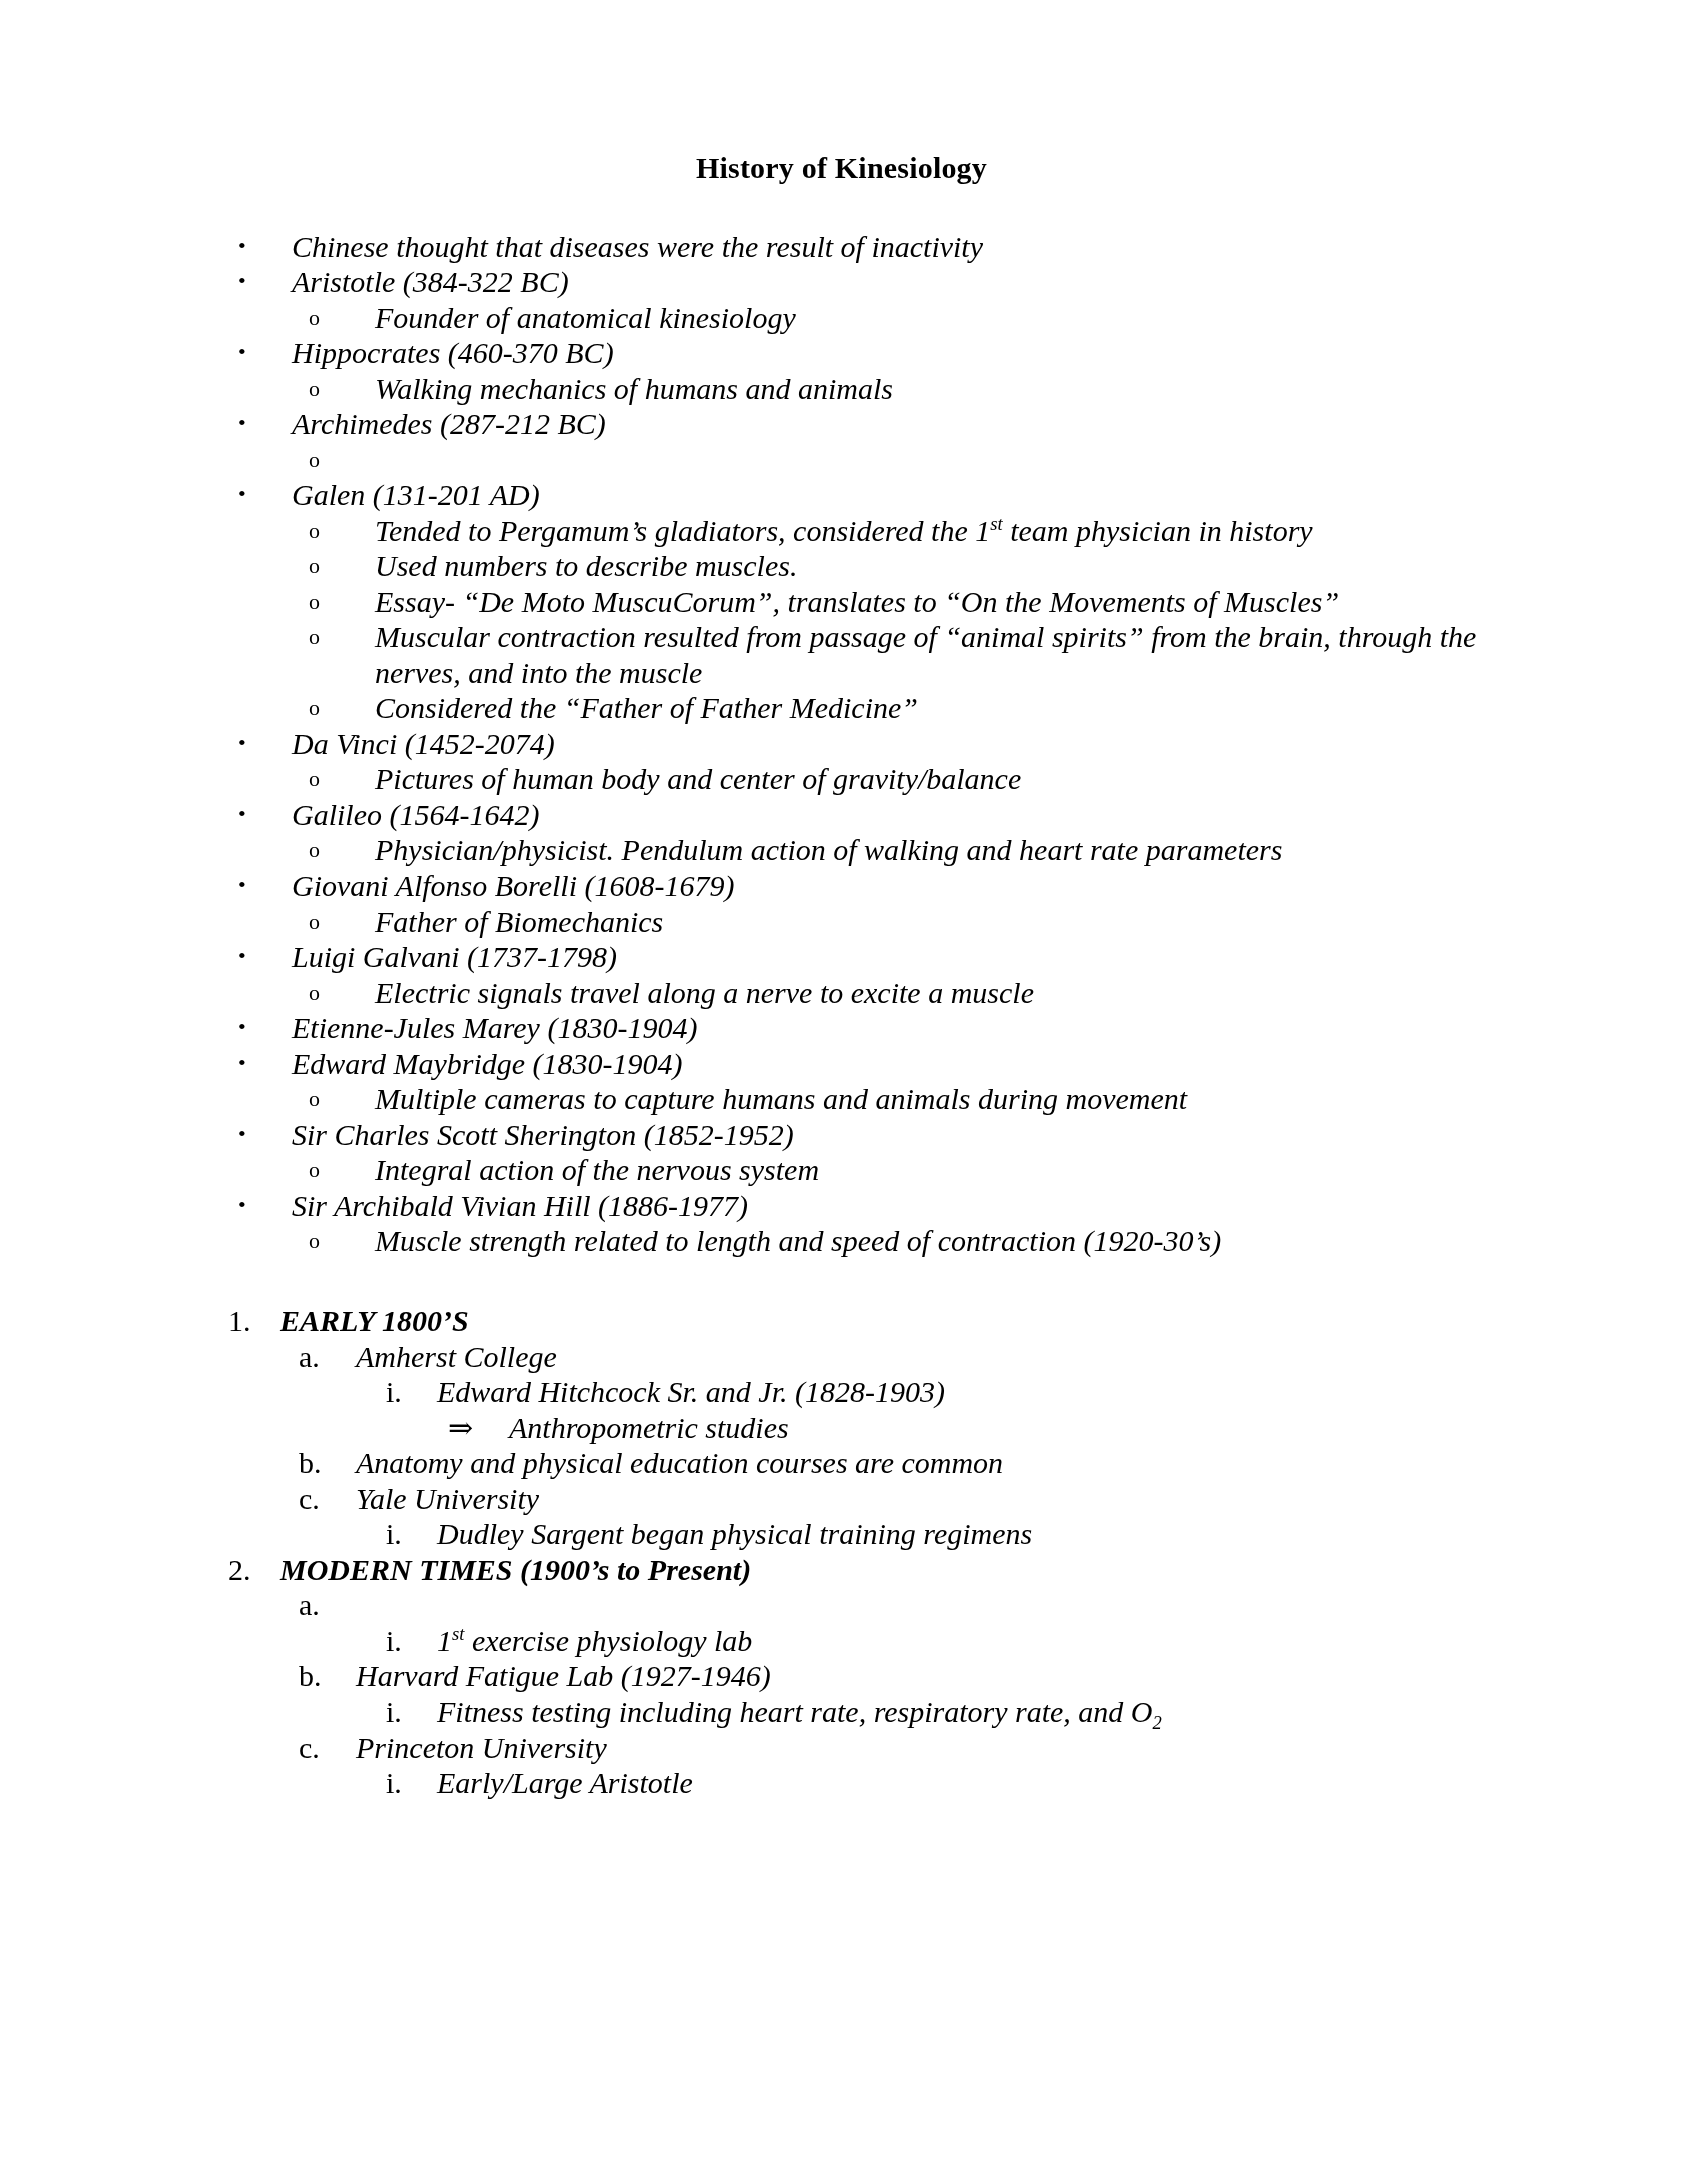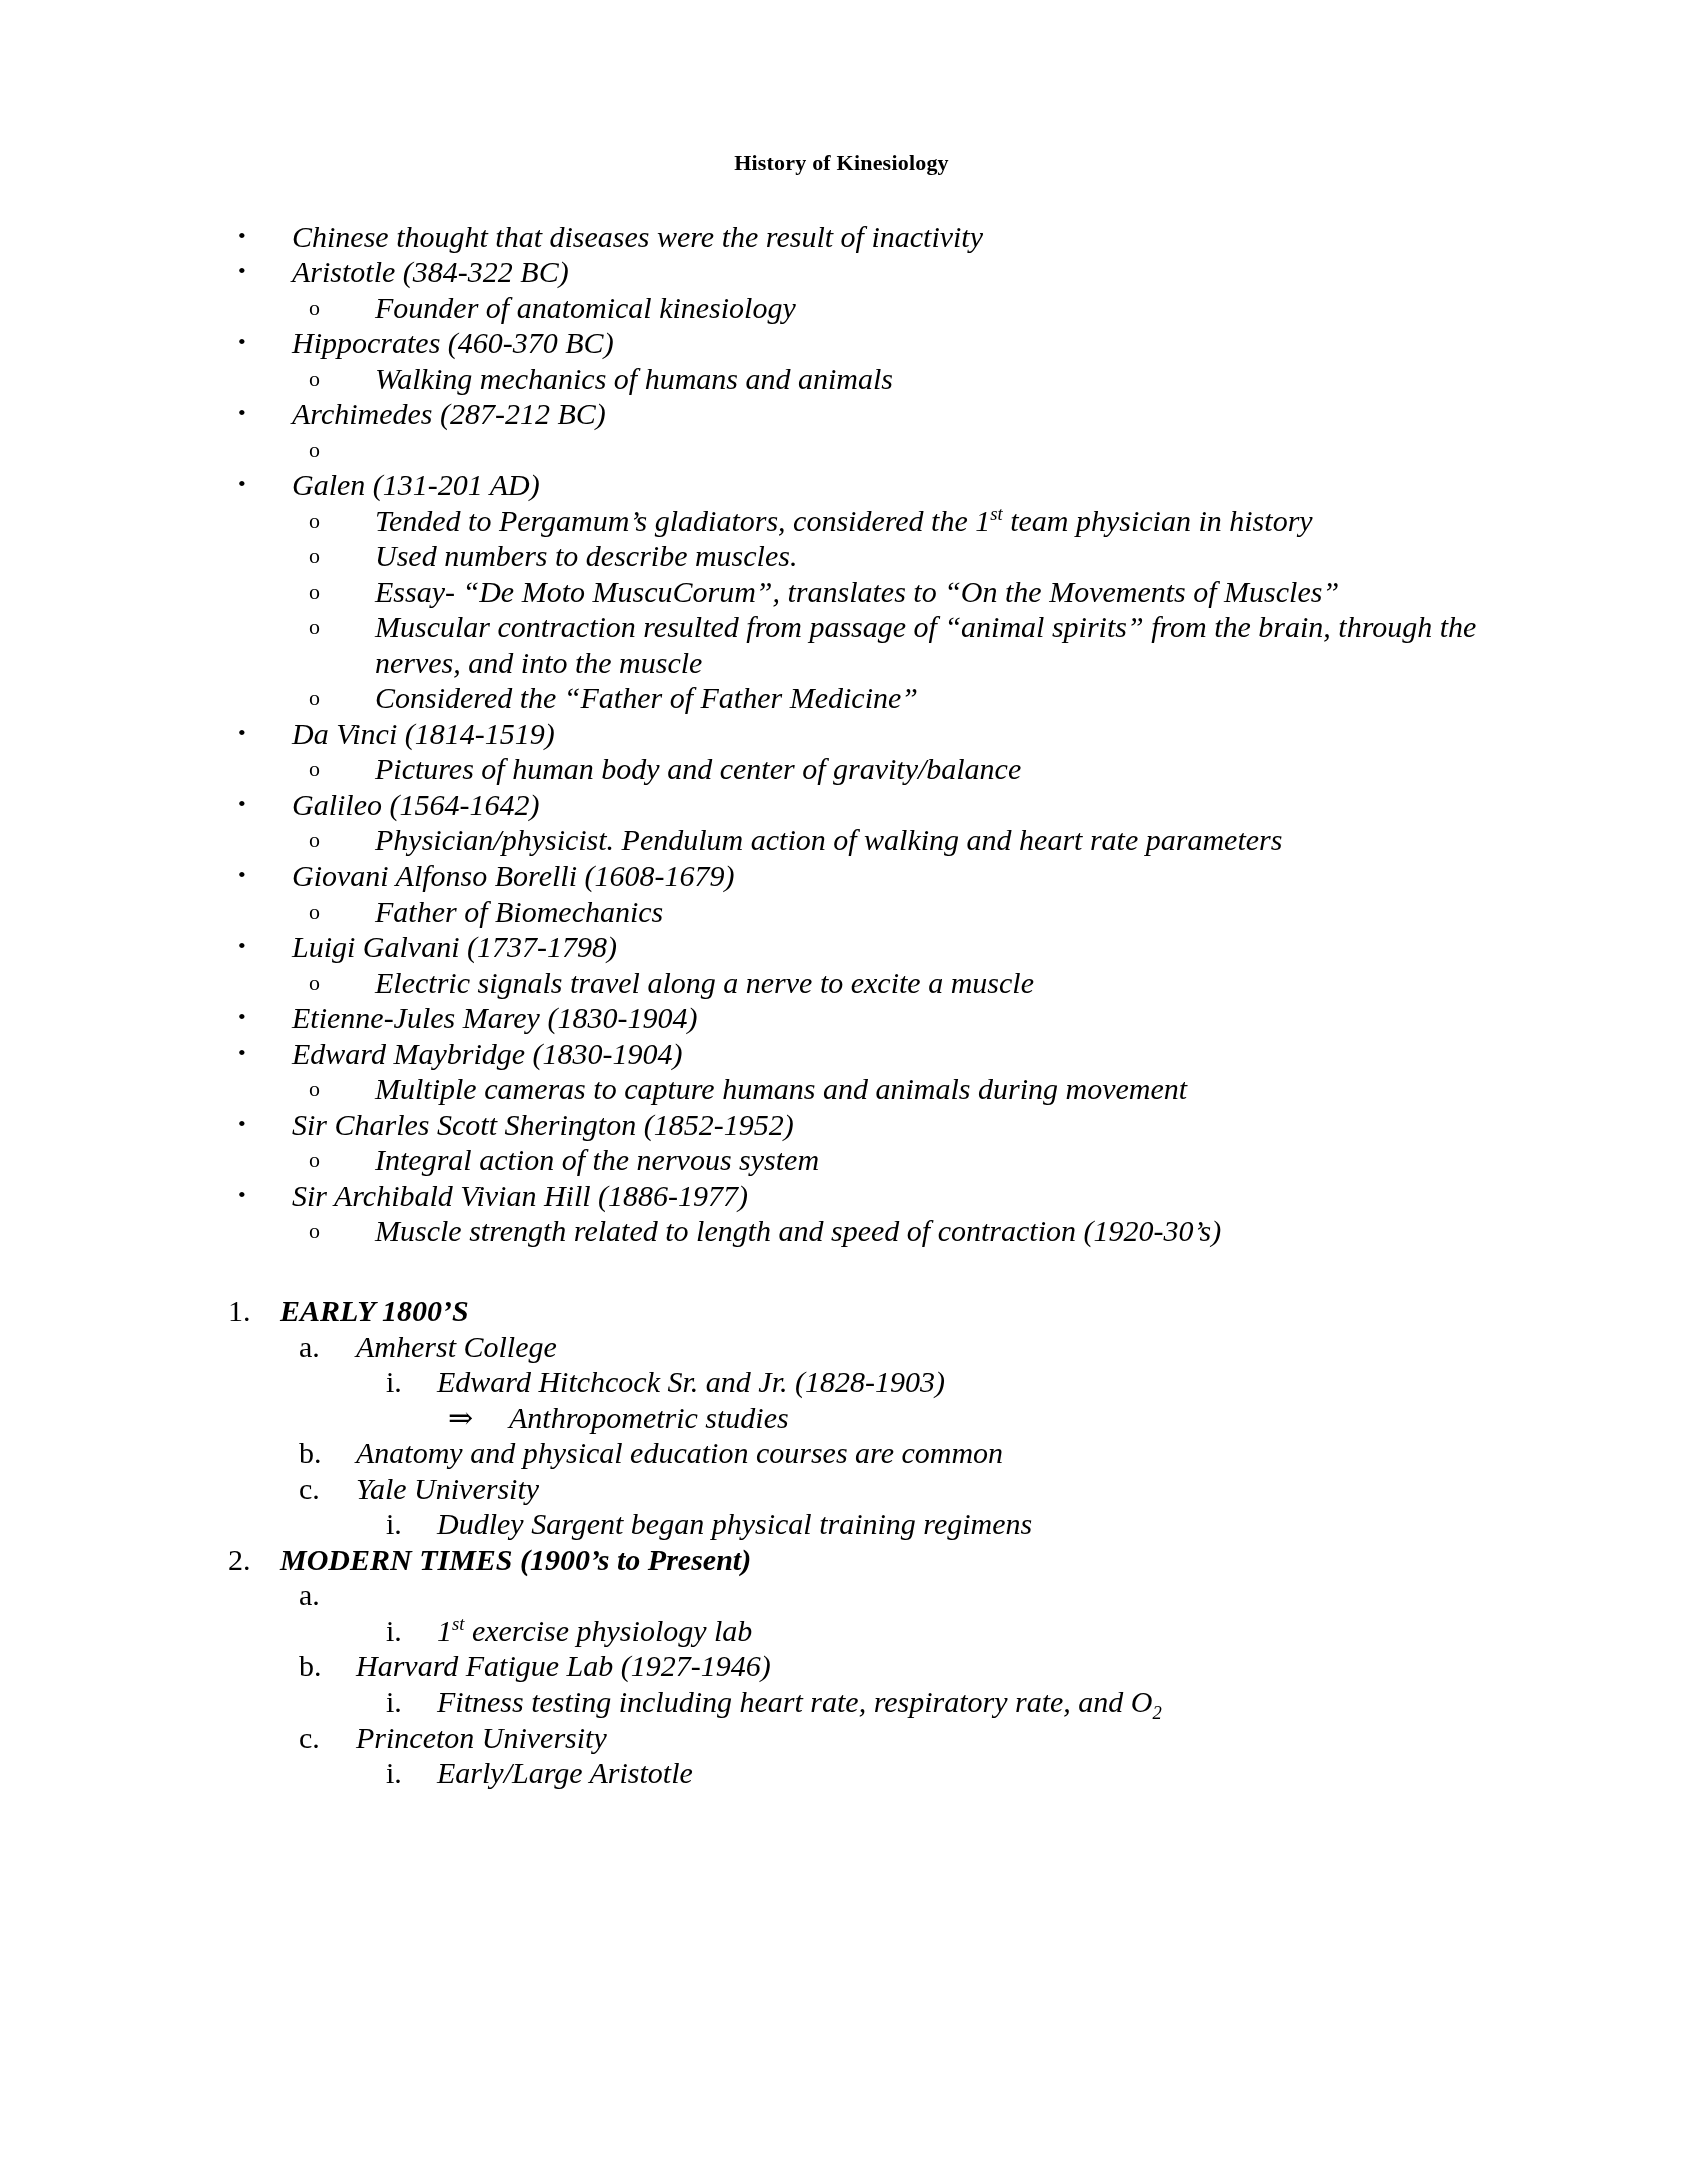--- a/index.html
+++ b/index.html
@@ -18,21 +18,21 @@
     position: relative;
     width: 1683px;
     height: 2178px;
     background: #ffffff;
     box-sizing: border-box;
     padding: 149px 198px 0 198px;
   }
   .doc-title {
     text-align: center;
     font-weight: bold;
-    font-size: 22px;
+    font-size: 30px;
     line-height: 1.25;
     margin: 0 0 42px 0;
     letter-spacing: 0.2px;
   }
 
   
   .row {
     display: flex;
     align-items: flex-start;
     font-size: 30px;
@@ -142,21 +142,21 @@
       <div class="row lvl2">
         <span class="marker">o</span>
         <span class="content">Muscular contraction resulted from passage of “animal spirits” from the brain, through the nerves, and into the muscle</span>
       </div>
       <div class="row lvl2">
         <span class="marker">o</span>
         <span class="content">Considered the “Father of Father Medicine”</span>
       </div>
       <div class="row lvl1">
         <span class="marker">•</span>
-        <span class="content">Da Vinci (1814-1519)</span>
+        <span class="content">Da Vinci (1452-2074)</span>
       </div>
       <div class="row lvl2">
         <span class="marker">o</span>
         <span class="content">Pictures of human body and center of gravity/balance</span>
       </div>
       <div class="row lvl1">
         <span class="marker">•</span>
         <span class="content">Galileo (1564-1642)</span>
       </div>
       <div class="row lvl2">

